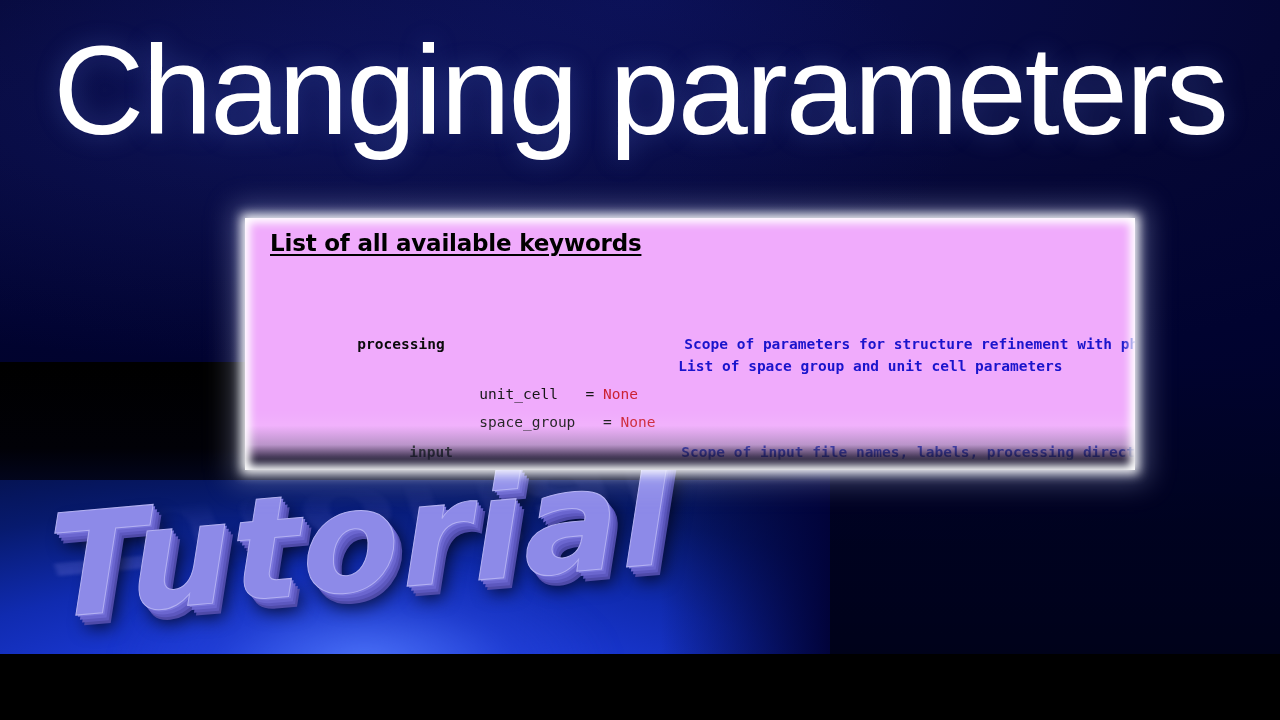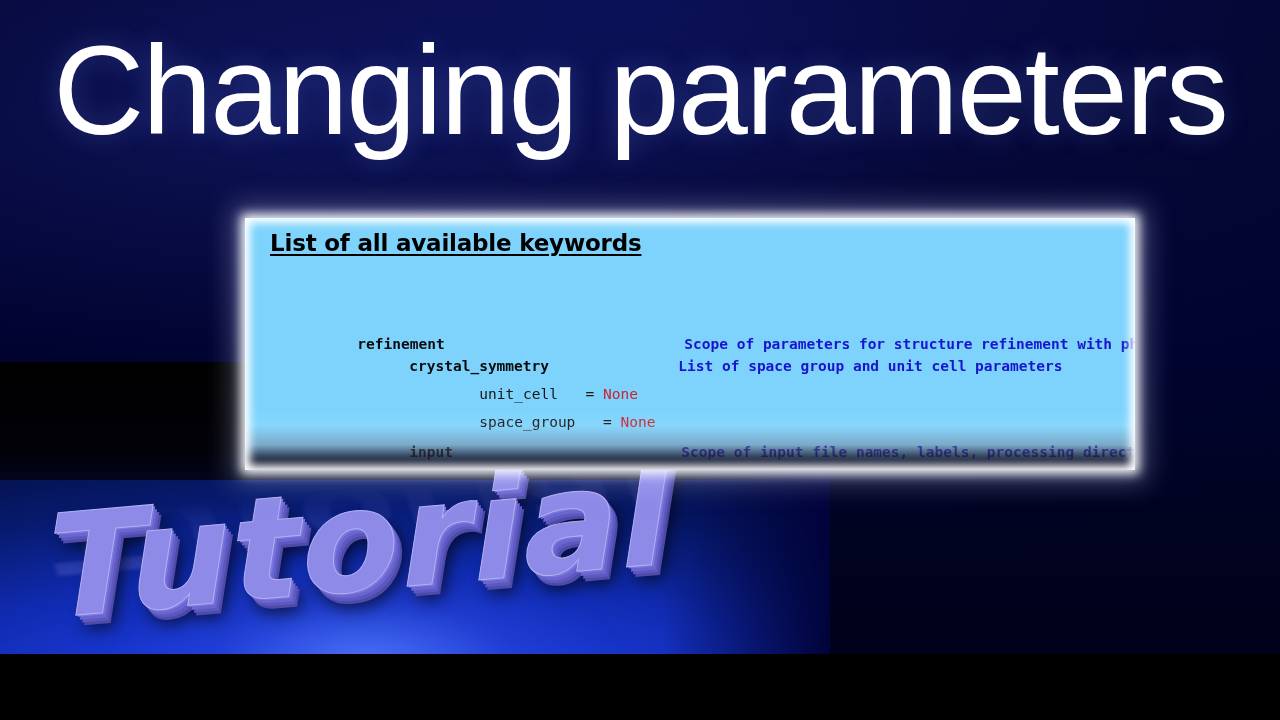--- a/index.html
+++ b/index.html
@@ -126,21 +126,21 @@
     mask-image: linear-gradient(180deg, rgba(0,0,0,0.85) 0%, rgba(0,0,0,0) 78%);
   }
 
   
   #keyword-panel {
     position: absolute;
     left: 245px;
     top: 218px;
     width: 890px;
     height: 252px;
-    background: #7dd3fc;
+    background: #f0abfc;
     overflow: hidden;
     box-shadow:
       0 0 10px 4px rgba(255,255,255,0.95),
       0 0 26px 12px rgba(200,210,255,0.35);
   }
   #panel-inner {
     position: absolute;
     inset: 0;
     padding: 12px 0 0 0;
   }
@@ -219,30 +219,27 @@
     <div id="panel-inner">
 
       <div style="padding-left:0;">
         <span class="panel-heading">List of all available keywords</span>
       </div>
 
       <div class="code">
 
         
         <div class="code-line" style="left:25px; top:48px;">
-          <span class="kw">refinement</span>
+          <span class="kw">processing</span>
         </div>
         <div class="code-line" style="left:352px; top:48px;">
           <span class="desc">Scope of parameters for structure refinement with phenix.refine</span>
         </div>
 
         
-        <div class="code-line" style="left:77px; top:70px;">
-          <span class="kw">crystal_symmetry</span>
-        </div>
         <div class="code-line" style="left:346px; top:70px;">
           <span class="desc">List of space group and unit cell parameters</span>
         </div>
 
         
         <div class="code-line" style="left:128px; top:98px;">
           <span class="plain">unit_cell</span><span class="plain"> = </span><span class="val">None</span>
         </div>
 
         

